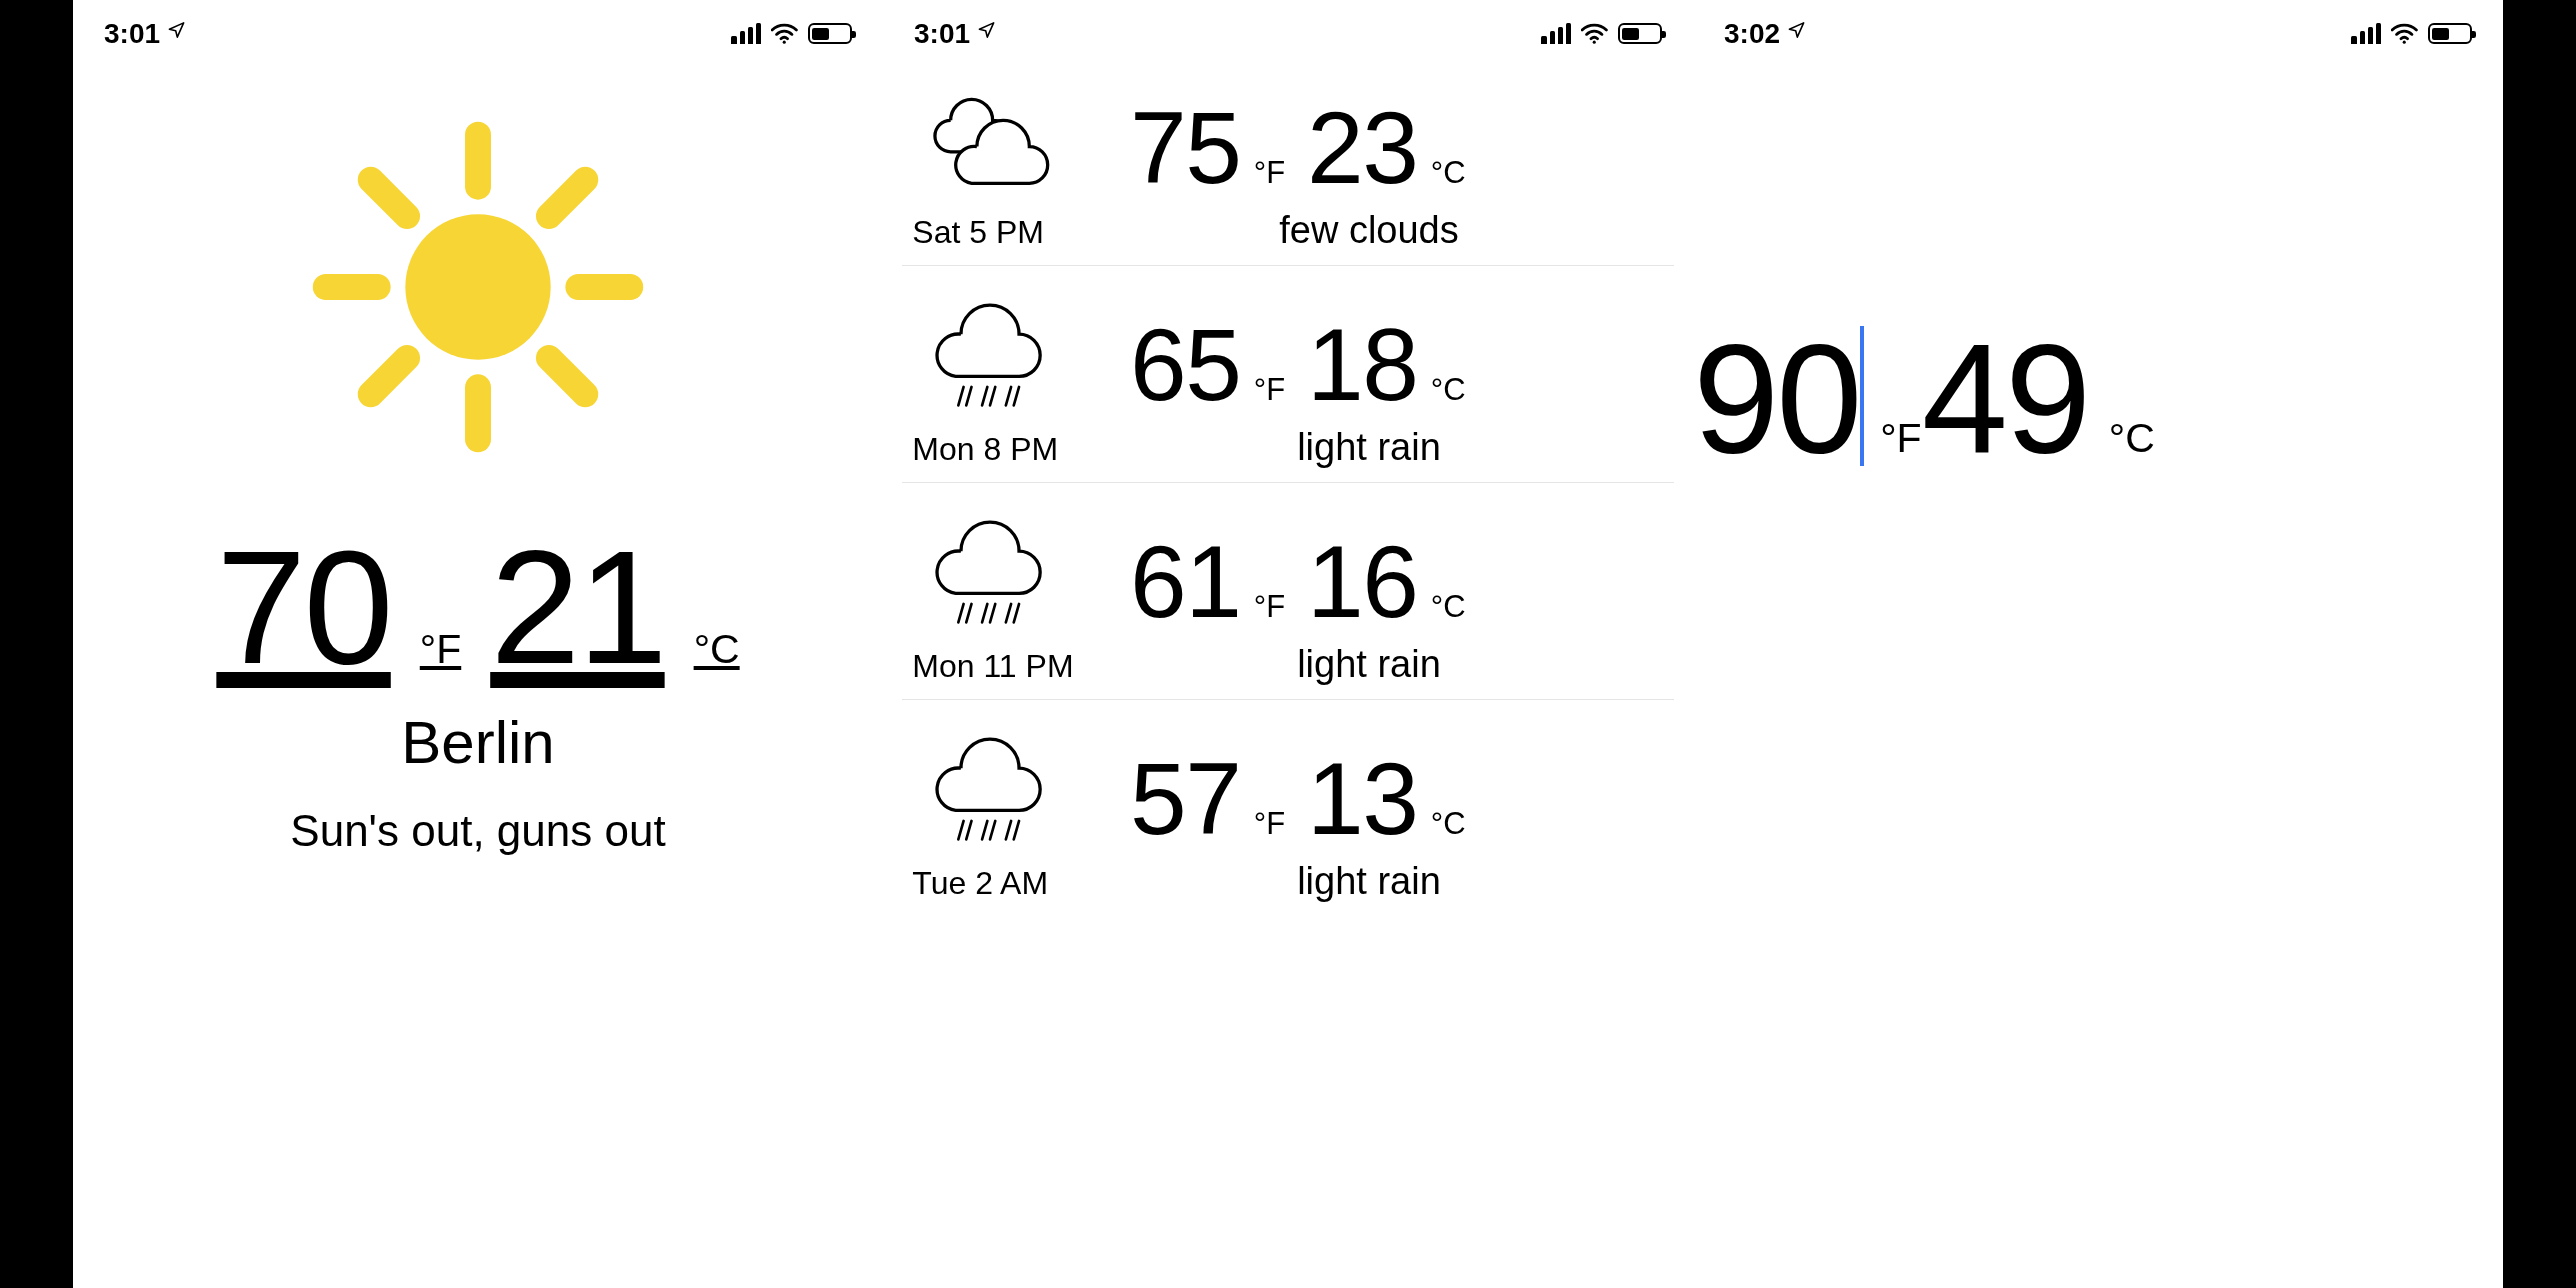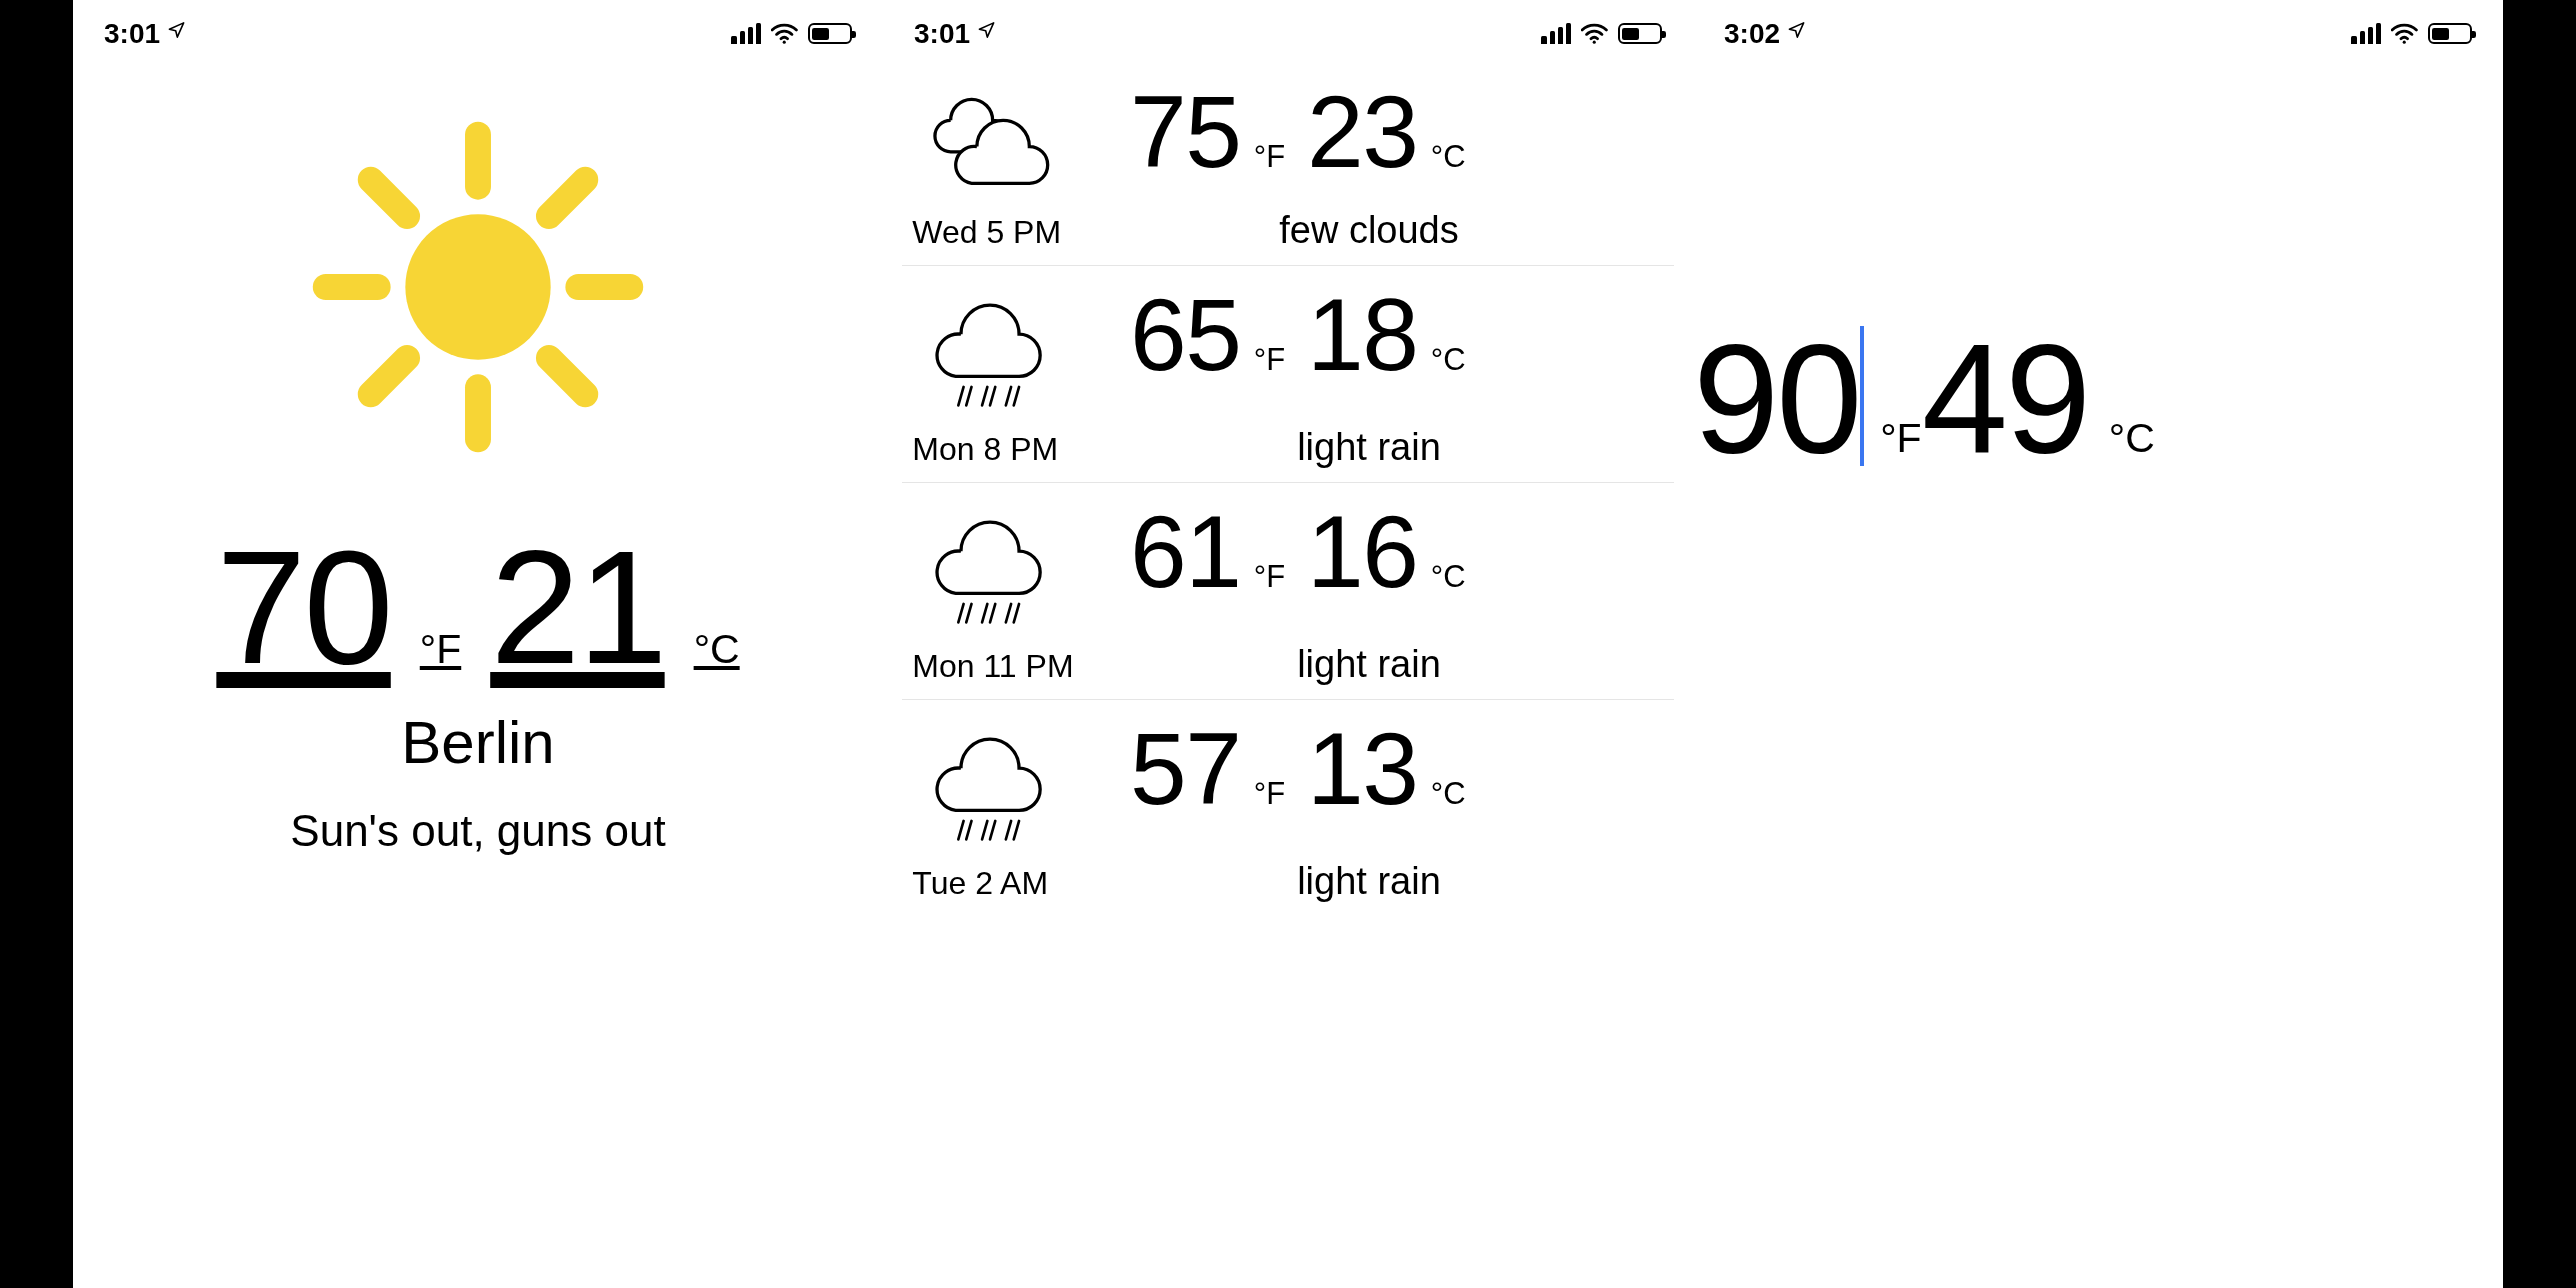--- a/index.html
+++ b/index.html
@@ -90,21 +90,21 @@
 
     
     .forecast { padding: 0 19px; margin-top: 7.4px; }
     .fc-row {
       border-bottom: 0.7px solid #e5e5e5;
       padding: 17.7px 0 13.2px 0;
     }
     .fc-row:last-child { border-bottom: none; }
     .fc-top {
       display: flex;
-      align-items: flex-start;
+      align-items: flex-end;
       gap: 14.7px;
     }
     .fc-icon { width: 206px; display: flex; justify-content: flex-start; padding-left: 7.4px; }
     .fc-temp-group {
       display: flex;
       align-items: baseline;
       gap: 22px;
       flex: 1;
       justify-content: flex-start;
       padding-left: 7.4px;
@@ -248,21 +248,21 @@
             </svg>
           </div>
           <div class="fc-temp-group">
             <span class="fc-temp">75</span>
             <span class="fc-unit">°F</span>
             <span class="fc-temp">23</span>
             <span class="fc-unit">°C</span>
           </div>
         </div>
         <div class="fc-bottom">
-          <span class="fc-time">Wed 5 PM</span>
+          <span class="fc-time">Sat 5 PM</span>
           <span class="fc-desc">few clouds</span>
         </div>
       </div>
 
       <div class="fc-row">
         <div class="fc-top">
           <div class="fc-icon">
             <svg width="162" height="132" viewBox="0 0 120 100">
               <path d="M38 38 a22 22 0 1 1 44 0 a16 16 0 0 1 0 32 h-48 a16 16 0 0 1 4 -32" fill="#fff" stroke="#000" stroke-width="2.5"></path>
               <g stroke="#000" stroke-width="2" stroke-linecap="round">

